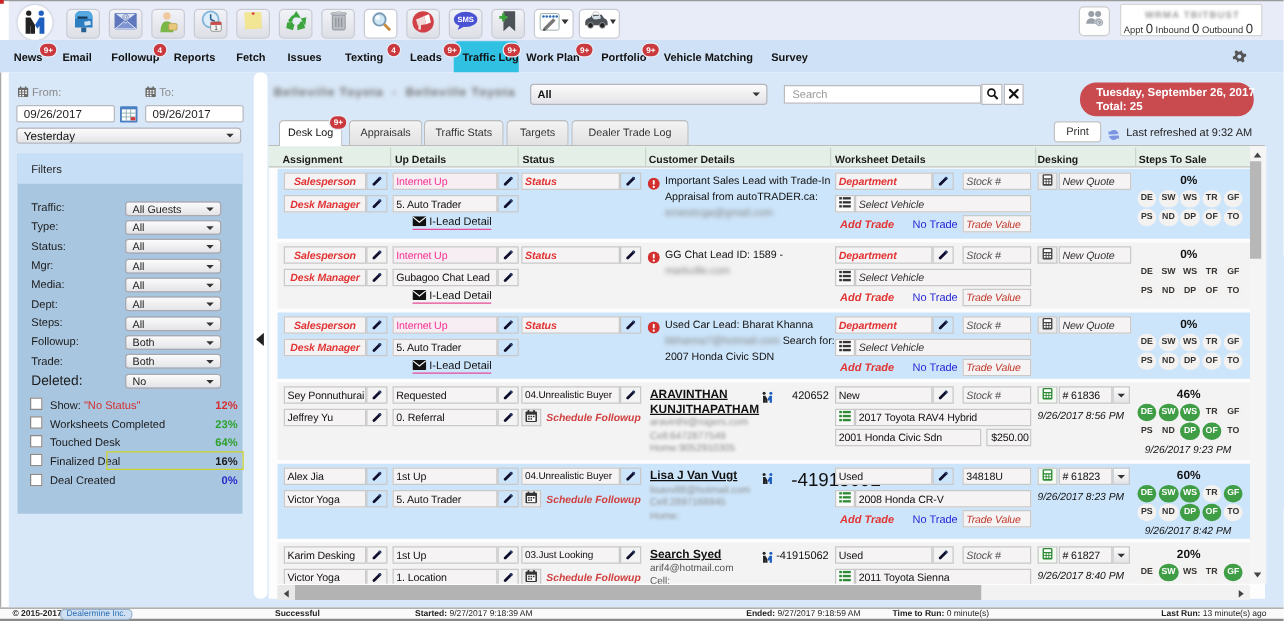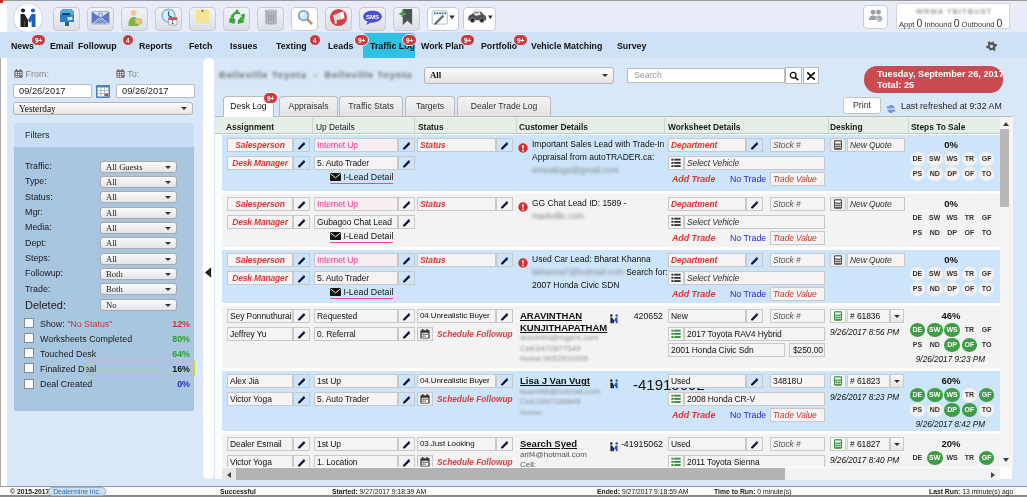--- a/index.html
+++ b/index.html
@@ -9,21 +9,21 @@
 .bx { position:absolute; background:#f5f3f4; border:1px solid #c9c9c9; font-size:8.5px;
   color:#111; overflow:hidden; white-space:nowrap; padding:0 2px; line-height:12px; letter-spacing:-0.1px; }
 .pbx { position:absolute; background:transparent; border:1px solid #c9c9c9; text-align:center;
   overflow:hidden; line-height:11px; }
 .icobtn { position:absolute; top:7px; width:27px; height:24px; border:1px solid #c9cbd4;
   border-radius:4px; background:linear-gradient(#f2f3f7,#dddfe6); text-align:center; line-height:23px; }
 .navitem { position:absolute; top:41px; font-size:8.8px; font-weight:bold; color:#111; white-space:nowrap; }
 .badge { position:absolute; background:#c9393d; color:#fff; font-size:6.5px; font-weight:bold;
   border-radius:7px; padding:1.5px 3px; border:1px solid #e8eef8; line-height:7px; }
 .ddl { position:absolute; background:linear-gradient(#fbfbfb,#e4e4e8); border:1px solid #a9a9af;
-  border-radius:3px; font-size:8.6px; color:#222; line-height:10px; padding-left:5px; overflow:hidden;font-family:Liberation Serif, serif; }
+  border-radius:3px; font-size:8.6px; color:#222; line-height:10px; padding-left:5px; overflow:hidden; }
 .arr { position:absolute; right:5px; top:40%; width:0; height:0; border-left:3px solid transparent;
   border-right:3px solid transparent; border-top:3.6px solid #333; }
 .circ { position:absolute; width:15.5px; height:14px; border-radius:50%; font-size:7px; font-weight:bold;
   text-align:center; line-height:14px; }
 .cg { background:#3f9d45; color:#fff; }
 .cw { background:#f4f2f1; color:#333; }
 .blur { filter:blur(1.5px); color:#858585; }
 .blur1 { filter:blur(1.3px); color:#8f8f8f; }
 .it { font-style:italic; }
 .bold { font-weight:bold; }
@@ -140,21 +140,21 @@
 <circle cx="11.5" cy="10" r="2.6" fill="#c8ced6" stroke="#9aa0a8" stroke-width="0.6"></circle>
 <text x="11.5" y="12" font-size="4.5" text-anchor="middle" fill="#666">?</text>
     </svg></div>
 <div class="abs" style="left:896px;top:3px;width:114px;height:26px;border:1px solid #d5d5d5;border-radius:2px;background:#fff"></div>
 <div class="t" style="left:916px;top:7px;font-size:7.5px;font-weight:bold;letter-spacing:1px;filter:blur(1.3px);color:#9a9a9a">WRMA TBITBUST</div>
 <div class="t" style="left:899px;top:17px;font-size:7.5px;color:#333">Appt <span style="font-size:10.5px">0</span> Inbound <span style="font-size:10.5px">0</span> Outbound <span style="font-size:10.5px">0</span></div>
 <div class="abs" style="left:0;top:32px;width:1027px;height:26px;background:#cfe1f6"></div>
 <div class="abs" style="left:363px;top:33px;width:52px;height:25px;background:#2fc0e2;border-radius:4px 4px 0 0"></div>
 <div class="navitem" style="left:11px">News</div>
 <div class="navitem" style="left:50px">Email</div>
-<div class="navitem" style="left:78px">Followup</div>
+<div class="navitem" style="left:89px">Followup</div>
 <div class="navitem" style="left:139px">Reports</div>
 <div class="navitem" style="left:189px">Fetch</div>
 <div class="navitem" style="left:230px">Issues</div>
 <div class="navitem" style="left:276px">Texting</div>
 <div class="navitem" style="left:328px">Leads</div>
 <div class="navitem" style="left:370px">Traffic Log</div>
 <div class="navitem" style="left:421px">Work Plan</div>
 <div class="navitem" style="left:481px">Portfolio</div>
 <div class="navitem" style="left:531px">Vehicle Matching</div>
 <div class="navitem" style="left:617px">Survey</div>
@@ -232,21 +232,21 @@
 <div class="ddl" style="left:100px;top:267.95px;width:77px;height:12px;line-height:10.5px">Both<span class="arr"></span></div>
 <div class="t" style="left:25px;top:283.8px;font-size:8.9px;color:#1a1a1a">Trade:</div>
 <div class="ddl" style="left:100px;top:283.3px;width:77px;height:12px;line-height:10.5px">Both<span class="arr"></span></div>
 <div class="t" style="left:25px;top:299.15px;font-size:11px;color:#1a1a1a">Deleted:</div>
 <div class="ddl" style="left:100px;top:298.65px;width:77px;height:12px;line-height:10.5px">No<span class="arr"></span></div>
 <div class="chk" style="left:24px;top:318px"></div>
 <div class="t" style="left:40px;top:318.5px;font-size:8.9px;color:#1a1a1a"><span style="color:#1a1a1a">Show: </span><span style="color:#d53030">"No Status"</span></div>
 <div class="t" style="left:160px;top:318.5px;font-size:8.9px;font-weight:bold;color:#d53030;width:30px;text-align:right">12%</div>
 <div class="chk" style="left:24px;top:333px"></div>
 <div class="t" style="left:40px;top:333.5px;font-size:8.9px;color:#1a1a1a">Worksheets Completed</div>
-<div class="t" style="left:160px;top:333.5px;font-size:8.9px;font-weight:bold;color:#2da12d;width:30px;text-align:right">80%</div>
+<div class="t" style="left:160px;top:333.5px;font-size:8.9px;font-weight:bold;color:#2da12d;width:30px;text-align:right">23%</div>
 <div class="chk" style="left:24px;top:348px"></div>
 <div class="t" style="left:40px;top:348.5px;font-size:8.9px;color:#1a1a1a">Touched Desk</div>
 <div class="t" style="left:160px;top:348.5px;font-size:8.9px;font-weight:bold;color:#2da12d;width:30px;text-align:right">64%</div>
 <div class="chk" style="left:24px;top:363px"></div>
 <div class="t" style="left:40px;top:363.5px;font-size:8.9px;color:#1a1a1a">Finalized Deal</div>
 <div class="t" style="left:160px;top:363.5px;font-size:8.9px;font-weight:bold;color:#1a1a1a;width:30px;text-align:right">16%</div>
 <div class="chk" style="left:24px;top:378.5px"></div>
 <div class="t" style="left:40px;top:379px;font-size:8.9px;color:#1a1a1a">Deal Created</div>
 <div class="t" style="left:160px;top:379px;font-size:8.9px;font-weight:bold;color:#2929c8;width:30px;text-align:right">0%</div>
 <div class="abs" style="left:85px;top:361px;width:110px;height:15px;border:1px solid #cdd22a"></div>
@@ -280,21 +280,21 @@
 <div class="t" style="left:901px;top:101px;font-size:8.8px;color:#222">Last refreshed at 9:32 AM</div>
 <div class="abs" style="left:215px;top:116px;width:797px;height:363px;background:#fdfdfd;border-top:1px solid #bbb"></div>
 <div class="abs" style="left:215px;top:117px;width:785px;height:17px;background:#e4efe7;border-bottom:1px solid #c5c5c5"></div>
 <div class="abs" style="left:312px;top:118px;width:1px;height:15px;background:#c9d6cc"></div>
 <div class="abs" style="left:414px;top:118px;width:1px;height:15px;background:#c9d6cc"></div>
 <div class="abs" style="left:516px;top:118px;width:1px;height:15px;background:#c9d6cc"></div>
 <div class="abs" style="left:664px;top:118px;width:1px;height:15px;background:#c9d6cc"></div>
 <div class="abs" style="left:828px;top:118px;width:1px;height:15px;background:#c9d6cc"></div>
 <div class="abs" style="left:908px;top:118px;width:1px;height:15px;background:#c9d6cc"></div>
 <div class="t" style="left:226px;top:122px;font-size:8.4px;font-weight:bold;color:#1a1a1a">Assignment</div>
-<div class="t" style="left:316px;top:122px;font-size:8.4px;font-weight:normal;color:#1a1a1a">Up Details</div>
+<div class="t" style="left:316px;top:122px;font-size:8.4px;font-weight:bold;color:#1a1a1a">Up Details</div>
 <div class="t" style="left:418px;top:122px;font-size:8.4px;font-weight:bold;color:#1a1a1a">Status</div>
 <div class="t" style="left:519px;top:122px;font-size:8.4px;font-weight:bold;color:#1a1a1a">Customer Details</div>
 <div class="t" style="left:668px;top:122px;font-size:8.4px;font-weight:bold;color:#1a1a1a">Worksheet Details</div>
 <div class="t" style="left:830px;top:122px;font-size:8.4px;font-weight:bold;color:#1a1a1a">Desking</div>
 <div class="t" style="left:911px;top:122px;font-size:8.4px;font-weight:bold;color:#1a1a1a">Steps To Sale</div>
 <div class="abs" style="left:222px;top:135px;width:778px;height:56px;background:#cde5fa"></div>
 <div class="bx" style="left:227px;top:138px;width:66px;height:14px;">
     <span class="it bold red" style="display:block;text-align:center">Salesperson</span>
   </div>
 <div class="pbx" style="left:293px;top:138px;width:17px;height:14px"><svg width="9" height="9" viewBox="0 0 12 12" style="vertical-align:middle">
@@ -767,21 +767,21 @@
 <div class="circ cw" style="left:961.6px;top:388px">TR</div>
 <div class="circ cg" style="left:978.9px;top:388px">GF</div>
 <div class="circ cw" style="left:909.7px;top:402.5px">PS</div>
 <div class="circ cw" style="left:927px;top:402.5px">ND</div>
 <div class="circ cg" style="left:944.3px;top:402.5px">DP</div>
 <div class="circ cg" style="left:961.6px;top:402.5px">OF</div>
 <div class="circ cw" style="left:978.9px;top:402.5px">TO</div>
 <div class="t" style="left:885px;top:420px;width:100px;text-align:right;font-size:8.2px;color:#111;font-style:italic">9/26/2017 8:42 PM</div>
 <div class="abs" style="left:0;top:434px;width:1012px;height:33px;overflow:hidden">
 <div class="abs" style="left:222px;top:0px;width:778px;height:60px;background:#f3f3f3"></div>
-<div class="bx" style="left:227px;top:3px;width:66px;height:14px;">Dealer Esmail</div>
+<div class="bx" style="left:227px;top:3px;width:66px;height:14px;">Karim Desking</div>
 <div class="pbx" style="left:293px;top:3px;width:17px;height:14px"><svg width="9" height="9" viewBox="0 0 12 12" style="vertical-align:middle">
         <path d="M3.2 10.6 L2.0 10.9 L2.3 9.7 Z" fill="#8a5a2a"></path>
         <path d="M2.9 9.9 L9.3 3.5" stroke="#10102e" stroke-width="3" stroke-linecap="round"></path>
         <path d="M8.6 2.6 L9.9 3.9" stroke="#30457a" stroke-width="1.6" stroke-linecap="round"></path>
       </svg></div>
 <div class="bx" style="left:227px;top:20.5px;width:66px;height:14px;">Victor Yoga</div>
 <div class="pbx" style="left:293px;top:20.5px;width:17px;height:14px"><svg width="9" height="9" viewBox="0 0 12 12" style="vertical-align:middle">
         <path d="M3.2 10.6 L2.0 10.9 L2.3 9.7 Z" fill="#8a5a2a"></path>
         <path d="M2.9 9.9 L9.3 3.5" stroke="#10102e" stroke-width="3" stroke-linecap="round"></path>
         <path d="M8.6 2.6 L9.9 3.9" stroke="#30457a" stroke-width="1.6" stroke-linecap="round"></path>

